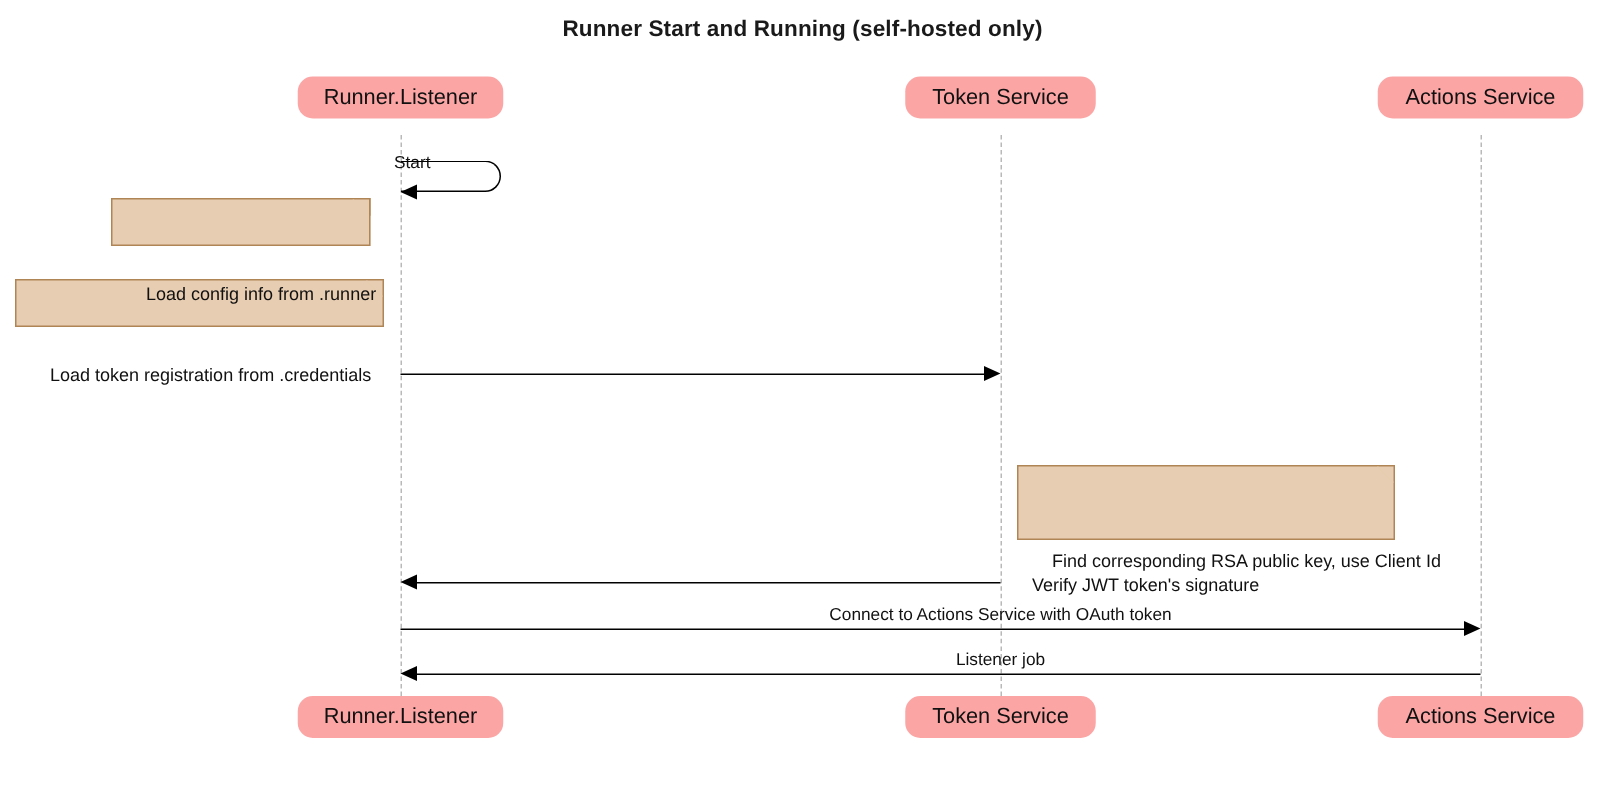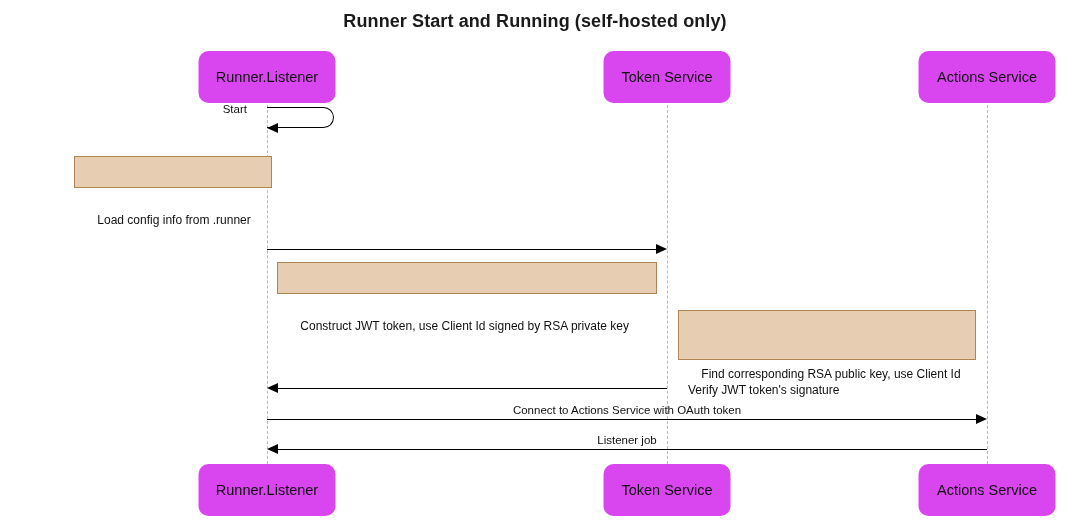--- a/index.html
+++ b/index.html
@@ -20,41 +20,41 @@
     overflow: hidden;
   }
 
   
   .diagram-title {
     position: absolute;
     left: 0;
     top: 11px;
     width: 1070px;
     text-align: center;
-    font-size: 18px;
+    font-size: 15px;
     font-weight: bold;
     color: #1a1a1a;
     letter-spacing: 0.1px;
   }
 
   
   .lifeline {
     position: absolute;
     top: 90px;
     width: 0;
     height: 374px;
     border-left: 1px dashed #b9b9b9;
   }
 
   
   .participant {
     position: absolute;
-    height: 52px;
+    height: 28px;
     border-radius: 10px;
-    background: #d946ef;
+    background: #fca5a5;
     display: flex;
     align-items: center;
     justify-content: center;
     color: #111111;
     font-size: 14.5px;
     box-sizing: border-box;
     transform: translateX(-50%);
   }
 
   
@@ -63,20 +63,21 @@
     height: 0;
     border-top: 1.6px solid #000000;
   }
   .msg-label {
     position: absolute;
     font-size: 11.5px;
     color: #111111;
     white-space: nowrap;
     text-align: center;
     transform: translateX(-50%);
+    margin-left: 40px;
   }
   .arrowhead {
     position: absolute;
     width: 0;
     height: 0;
     border-top: 5.5px solid transparent;
     border-bottom: 5.5px solid transparent;
   }
   .arrowhead.right {
     border-left: 11px solid #000000;
@@ -172,33 +173,33 @@
   <div class="arrowhead left" style="left:267px; top:382.5px"></div>
 
   <div class="msg-label" style="left:627px; top:404px">Connect to Actions Service with OAuth token</div>
   <div class="msg" style="left:267px; top:419px; width:709px"></div>
   <div class="arrowhead right" style="left:976px; top:413.5px"></div>
 
   <div class="msg-label" style="left:627px; top:434px">Listener job</div>
   <div class="msg" style="left:278px; top:449px; width:709px"></div>
   <div class="arrowhead left" style="left:267px; top:443.5px"></div>
 
-  <div class="note" style="left:74px; top:156px; width:198px; height:32px">
+  <div class="note" style="left:74px; top:132px; width:173px; height:32px">
     <span class="fold-edge"></span>
     <span class="fold-inner"></span>
     <span class="note-text">Load config info from .runner</span>
   </div>
 
-
-  <div class="note" style="left:277px; top:262px; width:380px; height:32px">
+  <div class="note" style="left:10px; top:186px; width:246px; height:32px">
     <span class="fold-edge"></span>
     <span class="fold-inner"></span>
-    <span class="note-text">Construct JWT token, use Client Id signed by RSA private key</span>
-  </div>
-
-  <div class="note" style="left:678px; top:310px; width:298px; height:50px">
+    <span class="note-text">Load token registration from .credentials</span>
+  </div>
+
+
+  <div class="note" style="left:678px; top:310px; width:252px; height:50px">
     <span class="fold-edge"></span>
     <span class="fold-inner"></span>
     <span class="note-text">Find corresponding RSA public key, use Client Id
 Verify JWT token's signature</span>
   </div>
 
 </div>
 
 </body></html>

